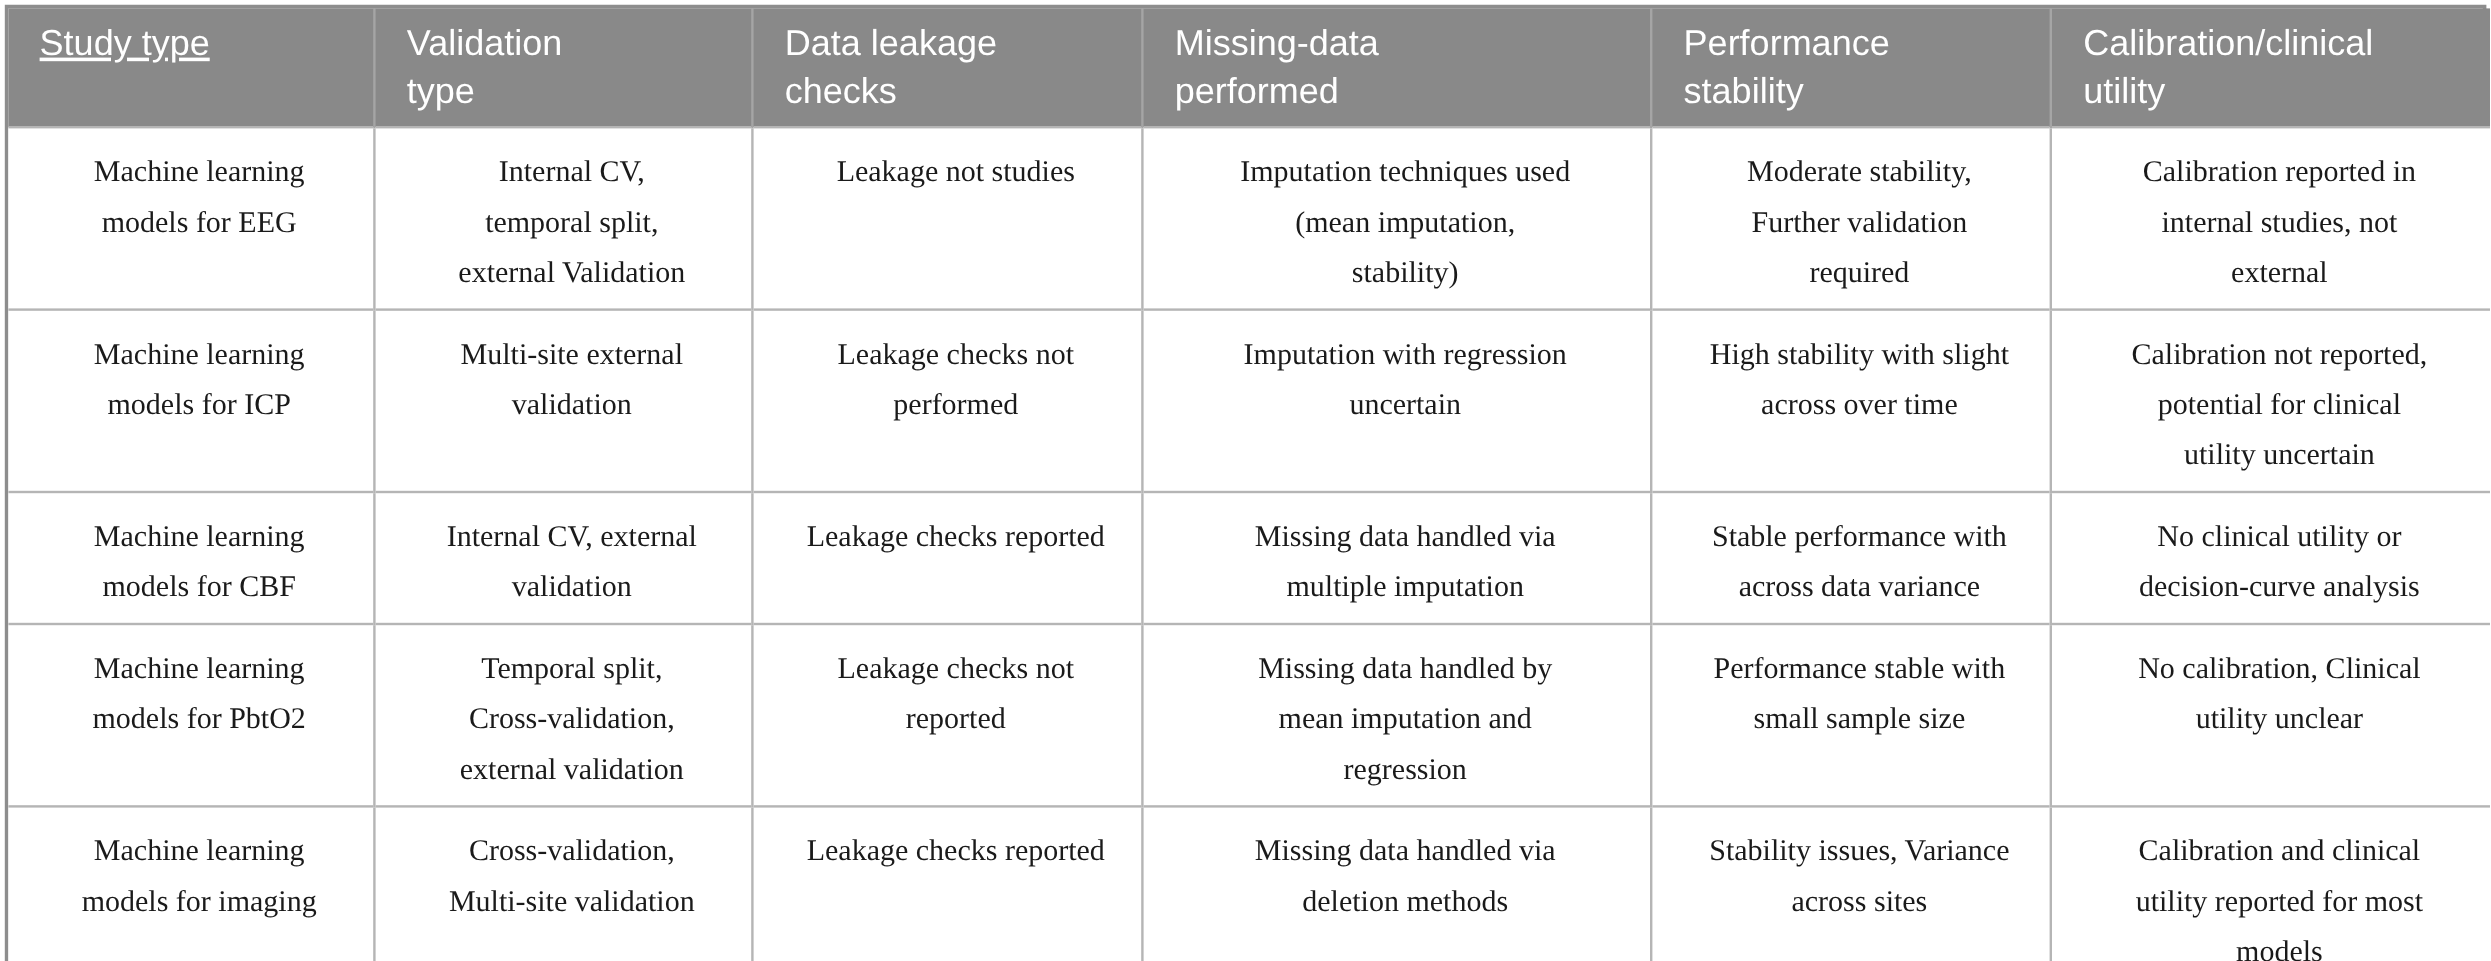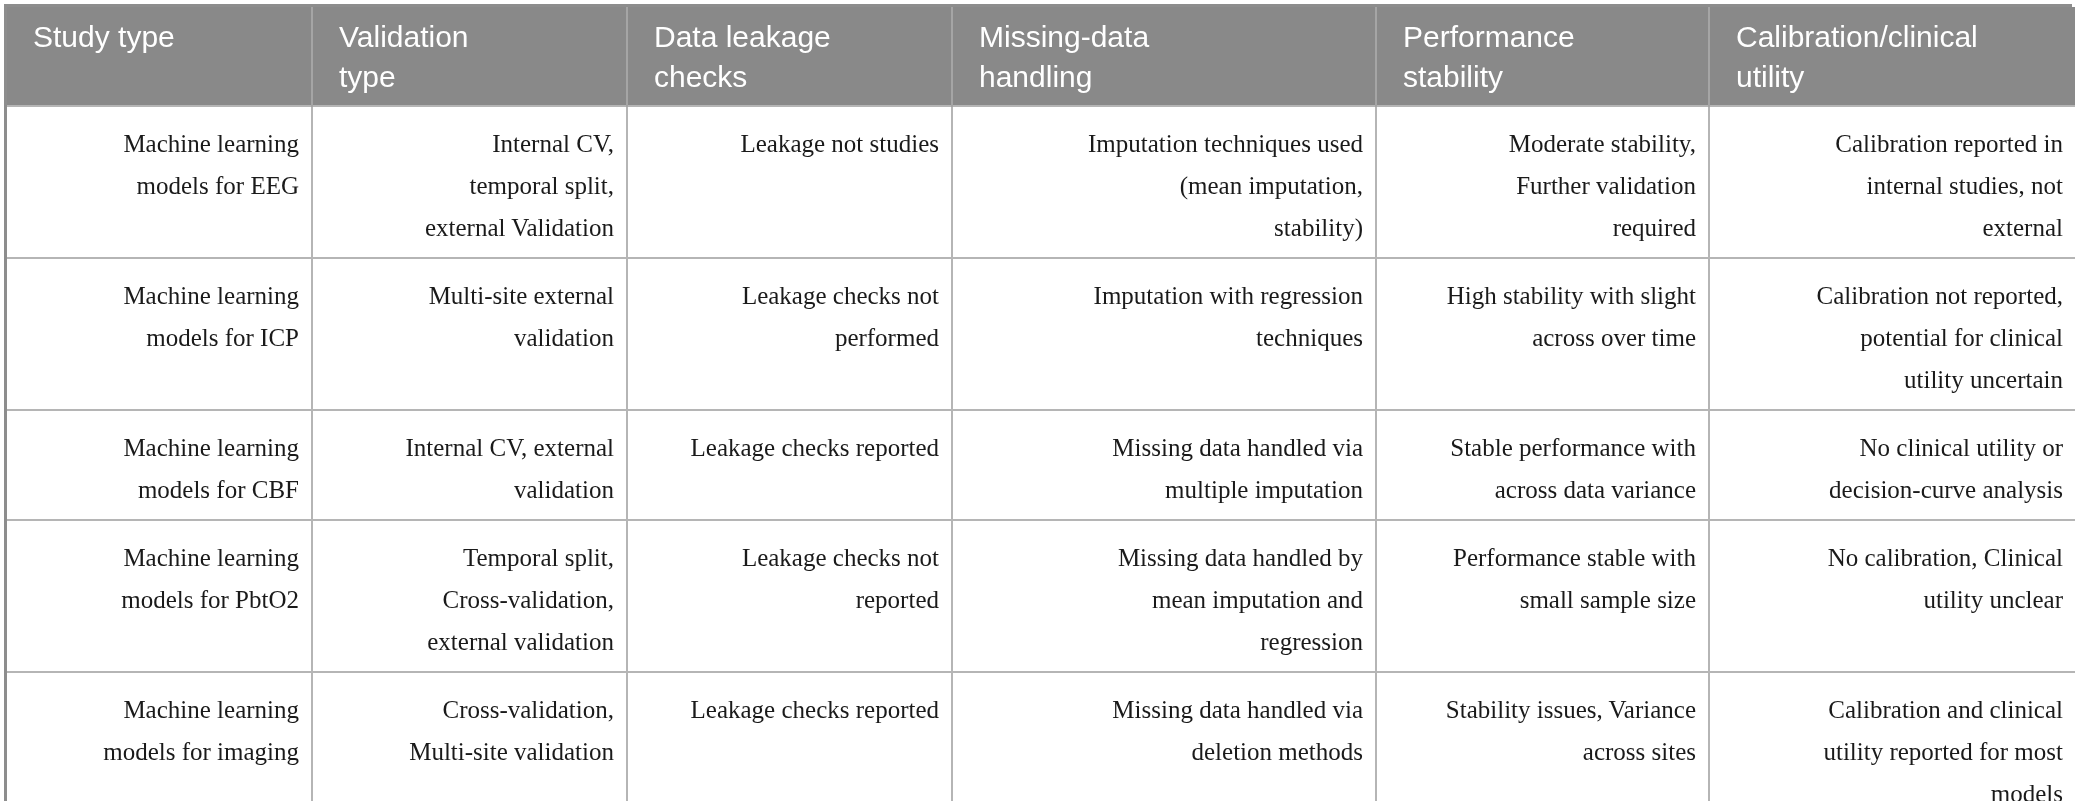--- a/index.html
+++ b/index.html
@@ -42,30 +42,30 @@
     font-family: "Liberation Sans", sans-serif;
     font-size: 30px;
     font-weight: 400;
     line-height: 40px;
     text-align: left;
     vertical-align: top;
     padding: 10px 10px 8px 26px;
     white-space: pre-line;
     border-left: 2px solid #a5a5a5;
   }
-  th:first-child { border-left: none; }
+  th:first-child { border-left: none; text-decoration: underline; }
 
   td {
     background: #ffffff;
     color: #1a1a1a;
     font-family: "Liberation Serif", "DejaVu Serif", serif;
     font-size: 25px;
     font-weight: 400;
     line-height: 42px;
-    text-align: right;
+    text-align: center;
     vertical-align: top;
     padding: 16px 12px 8px 26px;
     white-space: pre-line;
     border-left: 2px solid #b5b5b5;
     border-top: 2px solid #b5b5b5;
   }
   td:first-child { border-left: none; }
 </style>
 </head>
 <body>
@@ -81,21 +81,21 @@
         <col class="c6">
     </colgroup>
     <thead>
       <tr>
         <th>Study type</th>
         <th>Validation
 type</th>
         <th>Data leakage
 checks</th>
         <th>Missing-data
-handling</th>
+performed</th>
         <th>Performance
 stability</th>
         <th>Calibration/clinical
 utility</th>
       </tr>
     </thead>
     <tbody>
       <tr class="rh1">
         <td>Machine learning
 models for EEG</td>
@@ -114,21 +114,21 @@
 external</td>
       </tr>
       <tr class="rh2">
         <td>Machine learning
 models for ICP</td>
         <td>Multi-site external
 validation</td>
         <td>Leakage checks not
 performed</td>
         <td>Imputation with regression
-techniques</td>
+uncertain</td>
         <td>High stability with slight
 across over time</td>
         <td>Calibration not reported,
 potential for clinical
 utility uncertain</td>
       </tr>
       <tr class="rh3">
         <td>Machine learning
 models for CBF</td>
         <td>Internal CV, external

